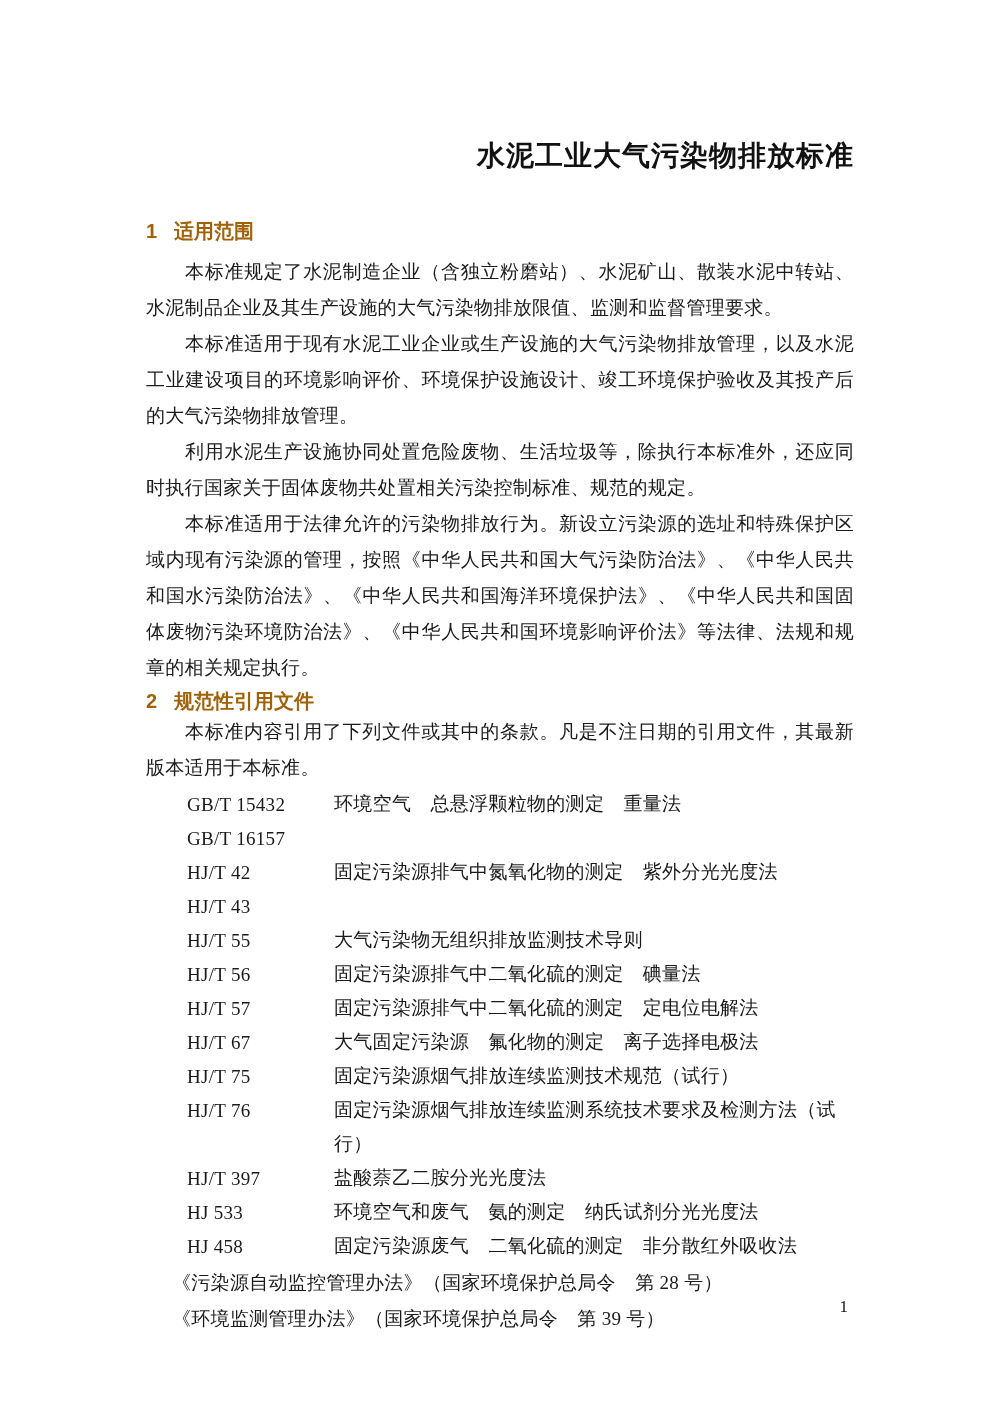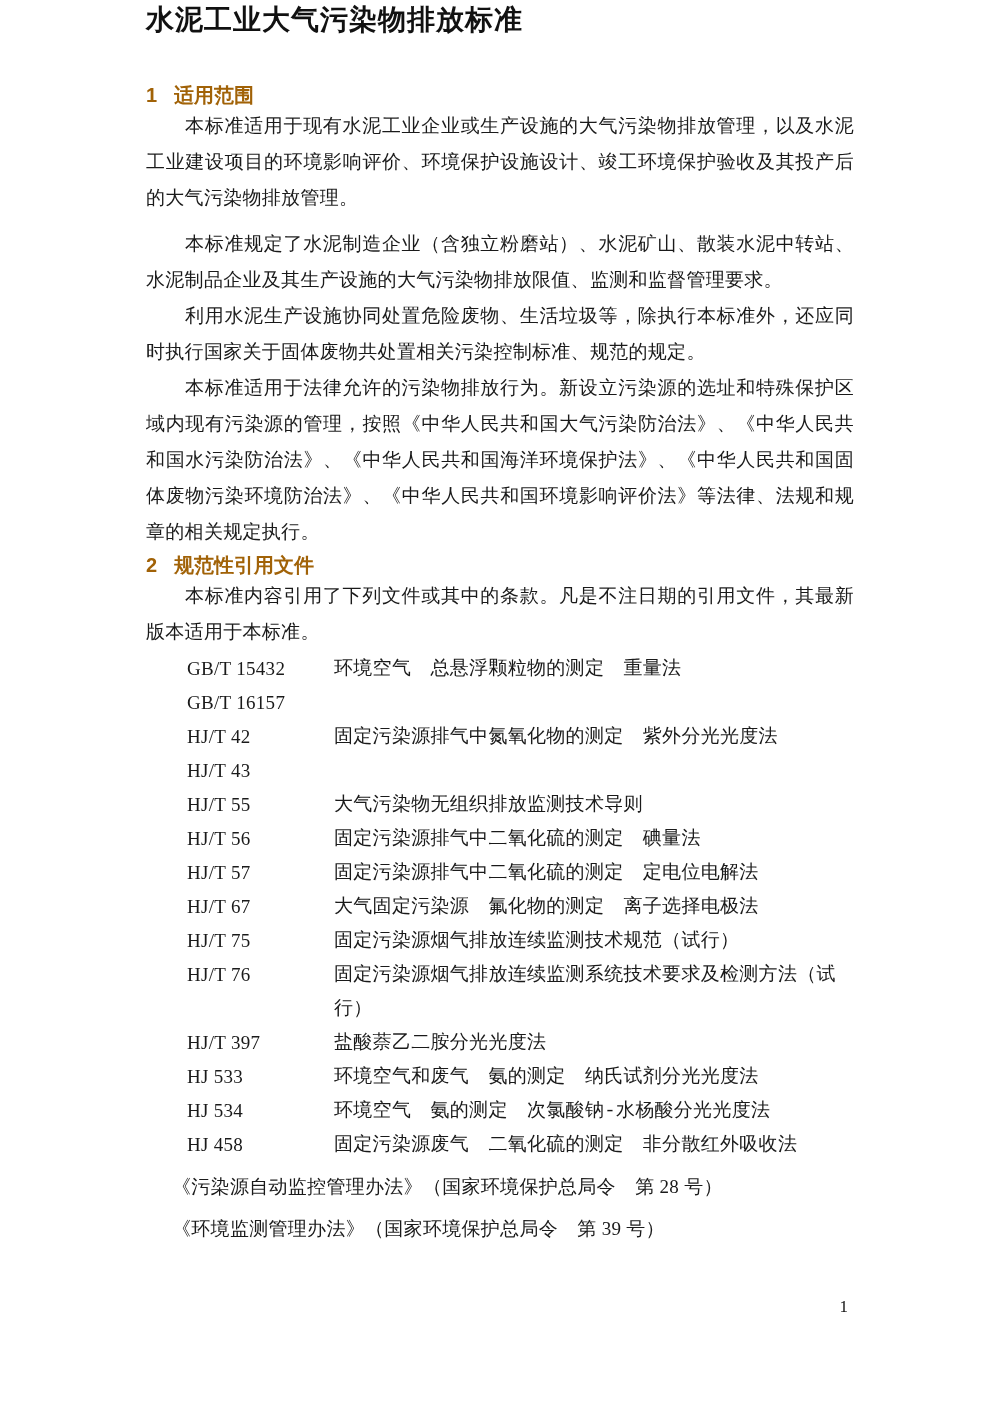--- a/index.html
+++ b/index.html
@@ -14,21 +14,22 @@
     margin: 0 auto;
     background: #ffffff;
     box-sizing: border-box;
     padding: 0 146px;
     overflow: hidden;
     color: #1a1a1a;
     font-family: "Liberation Serif", "DejaVu Serif", serif;
   }
   .doc-title {
     margin: 0;
-    text-align: left;
+    padding-top: 136px;
+    text-align: right;
     font-family: "Liberation Sans", "DejaVu Sans", sans-serif;
     font-weight: 700;
     font-size: 28px;
     line-height: 40px;
     letter-spacing: 1px;
     color: #111111;
   }
   .section-heading {
     font-family: "Liberation Sans", "DejaVu Sans", sans-serif;
     font-weight: 700;
@@ -72,21 +73,21 @@
   .ref-code {
     flex: none;
     width: 141px;
     margin-left: 41px;
   }
   .ref-title {
     flex: 1;
     font-family: Liberation Mono, monospace;
   }
   .reg-line {
-    margin: 8px 0 0 26px;
+    margin: 2px 0 0 26px;
     font-size: 19px;
     line-height: 34px;
     letter-spacing: 0.3px;
   }
   .page-number {
     position: absolute;
     top: 1294px;
     right: 152px;
     font-size: 17px;
     line-height: 26px;
@@ -97,22 +98,22 @@
 <body>
 
 <div class="page">
 
   <h1 class="doc-title">水泥工业大气污染物排放标准</h1>
 
   <div class="section-heading first">
     <span class="sec-num">1</span><span class="sec-text">适用范围</span>
   </div>
 
+  <p class="body-para after-heading">本标准规定了水泥制造企业（含独立粉磨站）、水泥矿山、散装水泥中转站、水泥制品企业及其生产设施的大气污染物排放限值、监测和监督管理要求。</p>
   <p class="body-para">本标准适用于现有水泥工业企业或生产设施的大气污染物排放管理，以及水泥工业建设项目的环境影响评价、环境保护设施设计、竣工环境保护验收及其投产后的大气污染物排放管理。</p>
-  <p class="body-para after-heading">本标准规定了水泥制造企业（含独立粉磨站）、水泥矿山、散装水泥中转站、水泥制品企业及其生产设施的大气污染物排放限值、监测和监督管理要求。</p>
   <p class="body-para">利用水泥生产设施协同处置危险废物、生活垃圾等，除执行本标准外，还应同时执行国家关于固体废物共处置相关污染控制标准、规范的规定。</p>
   <p class="body-para">本标准适用于法律允许的污染物排放行为。新设立污染源的选址和特殊保护区域内现有污染源的管理，按照《中华人民共和国大气污染防治法》、《中华人民共和国水污染防治法》、《中华人民共和国海洋环境保护法》、《中华人民共和国固体废物污染环境防治法》、《中华人民共和国环境影响评价法》等法律、法规和规章的相关规定执行。</p>
 
   <div class="section-heading second">
     <span class="sec-num">2</span><span class="sec-text">规范性引用文件</span>
   </div>
 
   <p class="body-para intro-para">本标准内容引用了下列文件或其中的条款。凡是不注日期的引用文件，其最新版本适用于本标准。</p>
 
   <div class="ref-list">
@@ -156,24 +157,20 @@
     </div>
     <div class="ref-row">
       <span class="ref-code">HJ/T 397</span>
       <span class="ref-title">盐酸萘乙二胺分光光度法</span>
     </div>
     <div class="ref-row">
       <span class="ref-code">HJ 533</span>
       <span class="ref-title">环境空气和废气　氨的测定　纳氏试剂分光光度法</span>
     </div>
     <div class="ref-row">
-      <span class="ref-code">HJ 534</span>
-      <span class="ref-title">环境空气　氨的测定　次氯酸钠-水杨酸分光光度法</span>
-    </div>
-    <div class="ref-row">
       <span class="ref-code">HJ 458</span>
       <span class="ref-title">固定污染源废气　二氧化硫的测定　非分散红外吸收法</span>
     </div>
   </div>
 
   <p class="reg-line">《污染源自动监控管理办法》（国家环境保护总局令　第 28 号）</p>
   <p class="reg-line">《环境监测管理办法》（国家环境保护总局令　第 39 号）</p>
 
   <div class="page-number">1</div>
 

